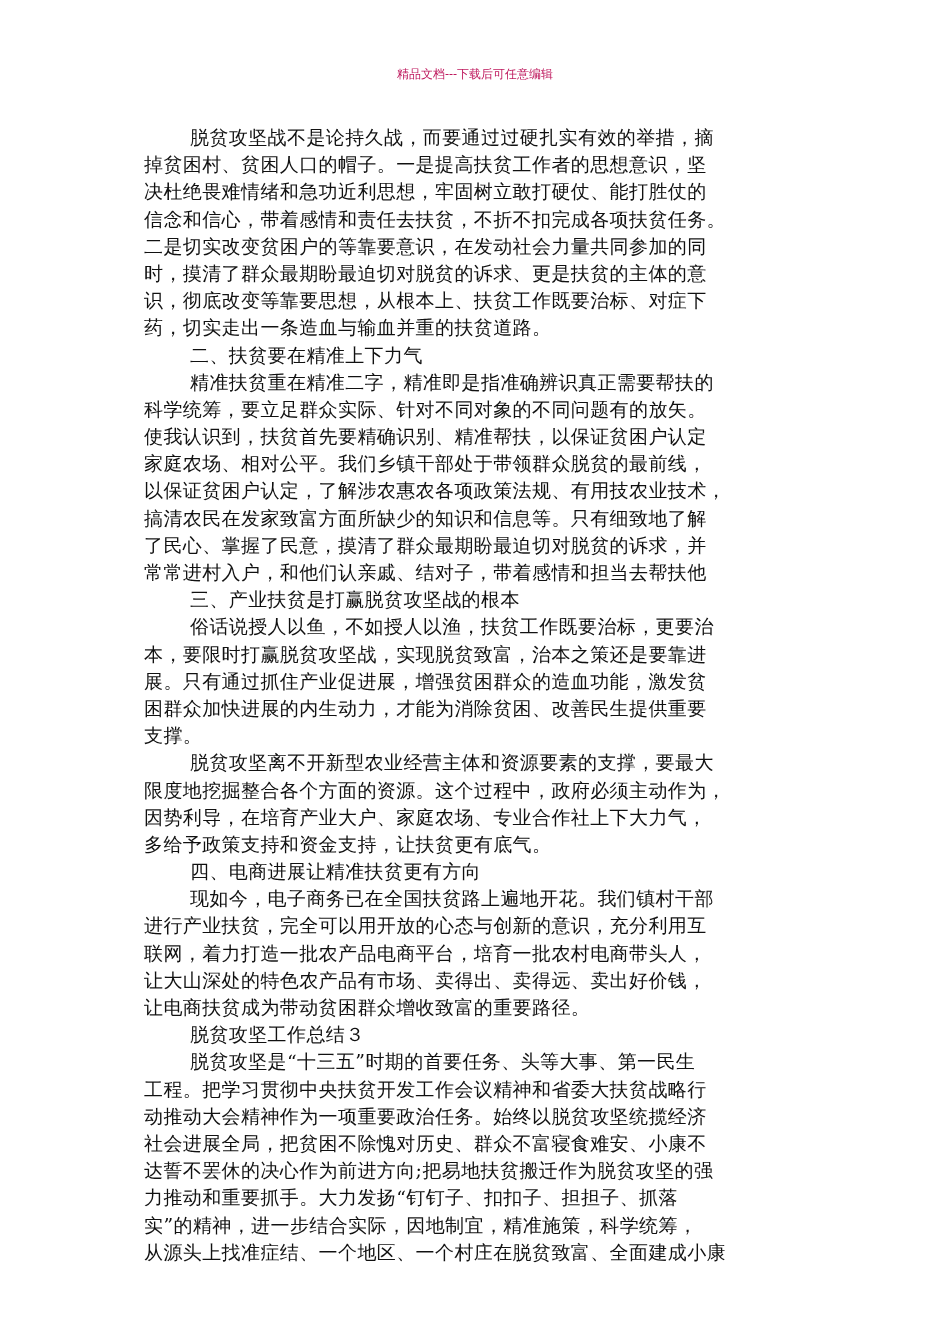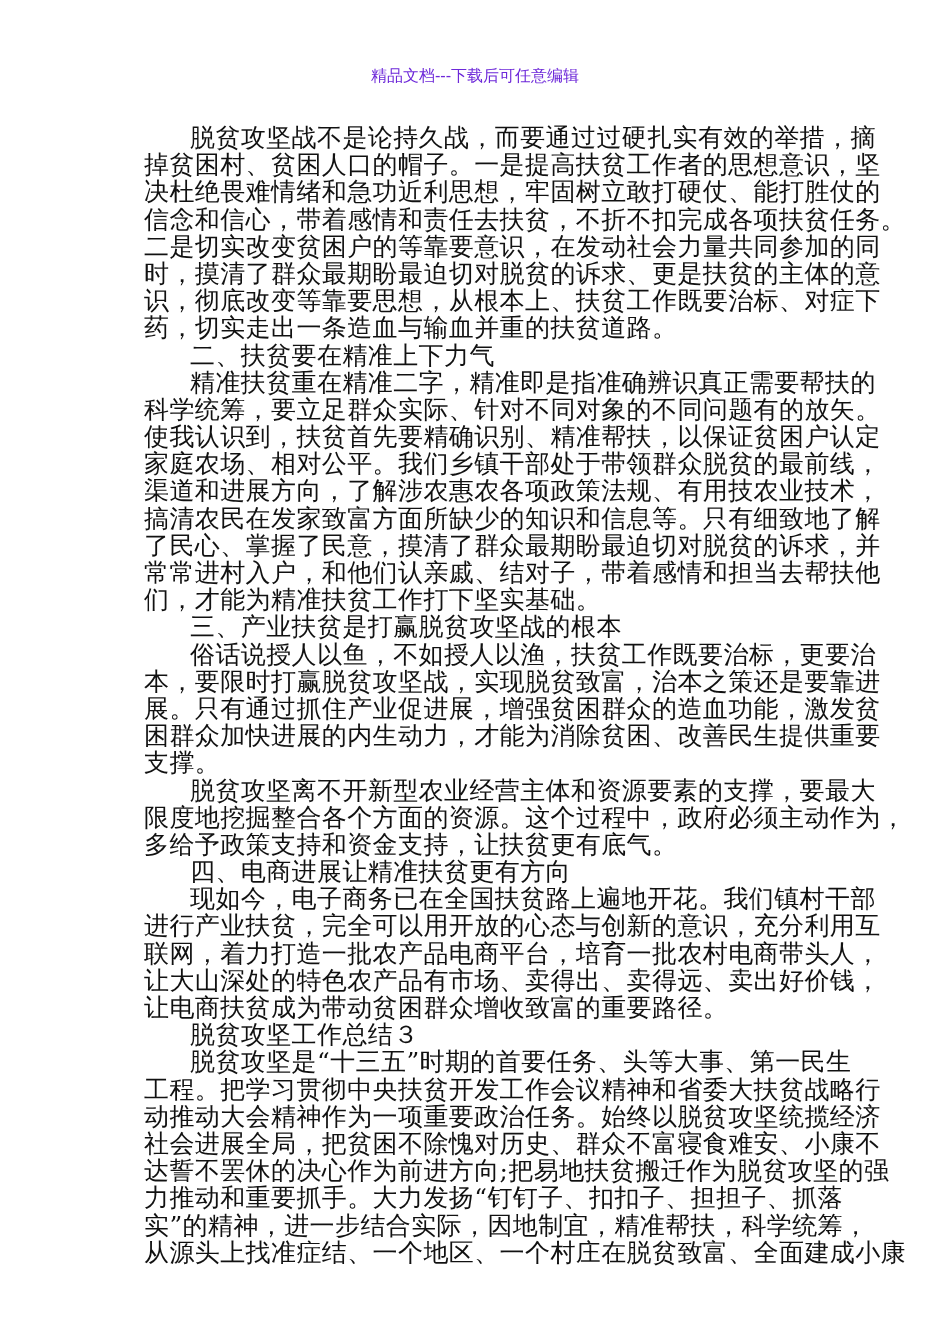--- a/index.html
+++ b/index.html
@@ -1,21 +1,21 @@
 <!DOCTYPE html>
 <html><head>
 <meta charset="utf-8">
 <style>
   html, body { margin: 0; padding: 0; background: #ffffff; }
   body { width: 950px; height: 1344px; position: relative; overflow: hidden;
          font-family: "DejaVu Serif", "Liberation Serif", serif; color: #111; }
   .header { position: absolute; top: 66px; left: 0; width: 950px; text-align: center;
-            font-size: 16px; color: #6d28d9; letter-spacing: 0px; }
+            font-size: 12px; color: #be185d; letter-spacing: 0px; }
   .content { position: absolute; top: 124px; left: 144px; width: 668px; }
-  .line { display: block; height: 27.2px; line-height: 27.2px; font-size: 25px;
+  .line { display: block; height: 27.2px; line-height: 27.2px; font-size: 19px;
           white-space: nowrap; letter-spacing: 0.4px; }
   .indent { padding-left: 46px; }
 </style>
 </head>
 <body>
 
 <div class="header">精品文档---下载后可任意编辑</div>
 
 <div class="content" id="content">
     <div class="line indent">脱贫攻坚战不是论持久战，而要通过过硬扎实有效的举措，摘</div>
@@ -24,42 +24,42 @@
     <div class="line">信念和信心，带着感情和责任去扶贫，不折不扣完成各项扶贫任务。</div>
     <div class="line">二是切实改变贫困户的等靠要意识，在发动社会力量共同参加的同</div>
     <div class="line">时，摸清了群众最期盼最迫切对脱贫的诉求、更是扶贫的主体的意</div>
     <div class="line">识，彻底改变等靠要思想，从根本上、扶贫工作既要治标、对症下</div>
     <div class="line">药，切实走出一条造血与输血并重的扶贫道路。</div>
     <div class="line indent">二、扶贫要在精准上下力气</div>
     <div class="line indent">精准扶贫重在精准二字，精准即是指准确辨识真正需要帮扶的</div>
     <div class="line">科学统筹，要立足群众实际、针对不同对象的不同问题有的放矢。</div>
     <div class="line">使我认识到，扶贫首先要精确识别、精准帮扶，以保证贫困户认定</div>
     <div class="line">家庭农场、相对公平。我们乡镇干部处于带领群众脱贫的最前线，</div>
-    <div class="line">渠道和进展方向，了解涉农惠农各项政策法规、有用技农业技术，</div>
+    <div class="line">以保证贫困户认定，了解涉农惠农各项政策法规、有用技农业技术，</div>
     <div class="line">搞清农民在发家致富方面所缺少的知识和信息等。只有细致地了解</div>
     <div class="line">了民心、掌握了民意，摸清了群众最期盼最迫切对脱贫的诉求，并</div>
     <div class="line">常常进村入户，和他们认亲戚、结对子，带着感情和担当去帮扶他</div>
-    <div class="line">们，才能为精准扶贫工作打下坚实基础。</div>
     <div class="line indent">三、产业扶贫是打赢脱贫攻坚战的根本</div>
     <div class="line indent">俗话说授人以鱼，不如授人以渔，扶贫工作既要治标，更要治</div>
     <div class="line">本，要限时打赢脱贫攻坚战，实现脱贫致富，治本之策还是要靠进</div>
     <div class="line">展。只有通过抓住产业促进展，增强贫困群众的造血功能，激发贫</div>
     <div class="line">困群众加快进展的内生动力，才能为消除贫困、改善民生提供重要</div>
     <div class="line">支撑。</div>
     <div class="line indent">脱贫攻坚离不开新型农业经营主体和资源要素的支撑，要最大</div>
     <div class="line">限度地挖掘整合各个方面的资源。这个过程中，政府必须主动作为，</div>
+    <div class="line">因势利导，在培育产业大户、家庭农场、专业合作社上下大力气，</div>
     <div class="line">多给予政策支持和资金支持，让扶贫更有底气。</div>
     <div class="line indent">四、电商进展让精准扶贫更有方向</div>
     <div class="line indent">现如今，电子商务已在全国扶贫路上遍地开花。我们镇村干部</div>
     <div class="line">进行产业扶贫，完全可以用开放的心态与创新的意识，充分利用互</div>
     <div class="line">联网，着力打造一批农产品电商平台，培育一批农村电商带头人，</div>
     <div class="line">让大山深处的特色农产品有市场、卖得出、卖得远、卖出好价钱，</div>
     <div class="line">让电商扶贫成为带动贫困群众增收致富的重要路径。</div>
     <div class="line indent">脱贫攻坚工作总结３</div>
     <div class="line indent">脱贫攻坚是“十三五”时期的首要任务、头等大事、第一民生</div>
     <div class="line">工程。把学习贯彻中央扶贫开发工作会议精神和省委大扶贫战略行</div>
     <div class="line">动推动大会精神作为一项重要政治任务。始终以脱贫攻坚统揽经济</div>
     <div class="line">社会进展全局，把贫困不除愧对历史、群众不富寝食难安、小康不</div>
     <div class="line">达誓不罢休的决心作为前进方向;把易地扶贫搬迁作为脱贫攻坚的强</div>
     <div class="line">力推动和重要抓手。大力发扬“钉钉子、扣扣子、担担子、抓落</div>
-    <div class="line">实”的精神，进一步结合实际，因地制宜，精准帮扶，科学统筹，</div>
+    <div class="line">实”的精神，进一步结合实际，因地制宜，精准施策，科学统筹，</div>
     <div class="line">从源头上找准症结、一个地区、一个村庄在脱贫致富、全面建成小康</div>
   </div>
 
 </body></html>

